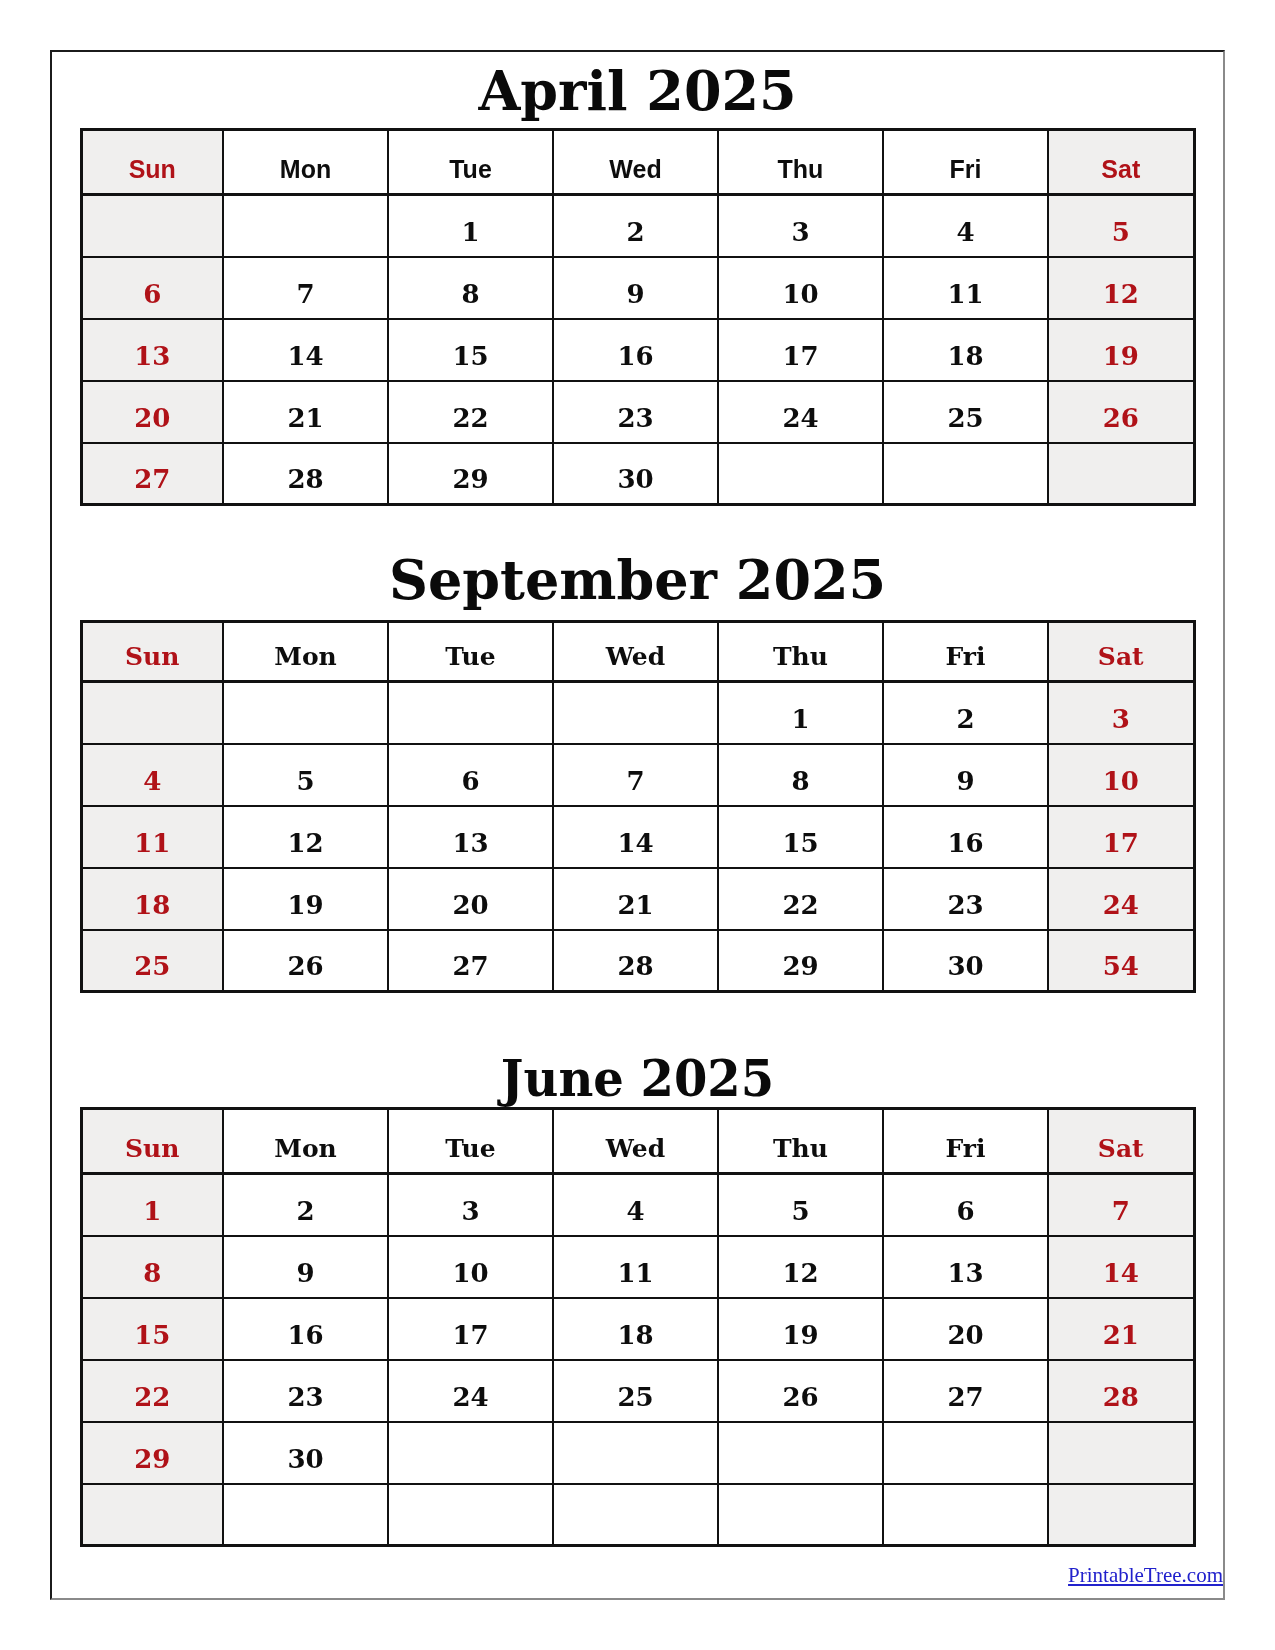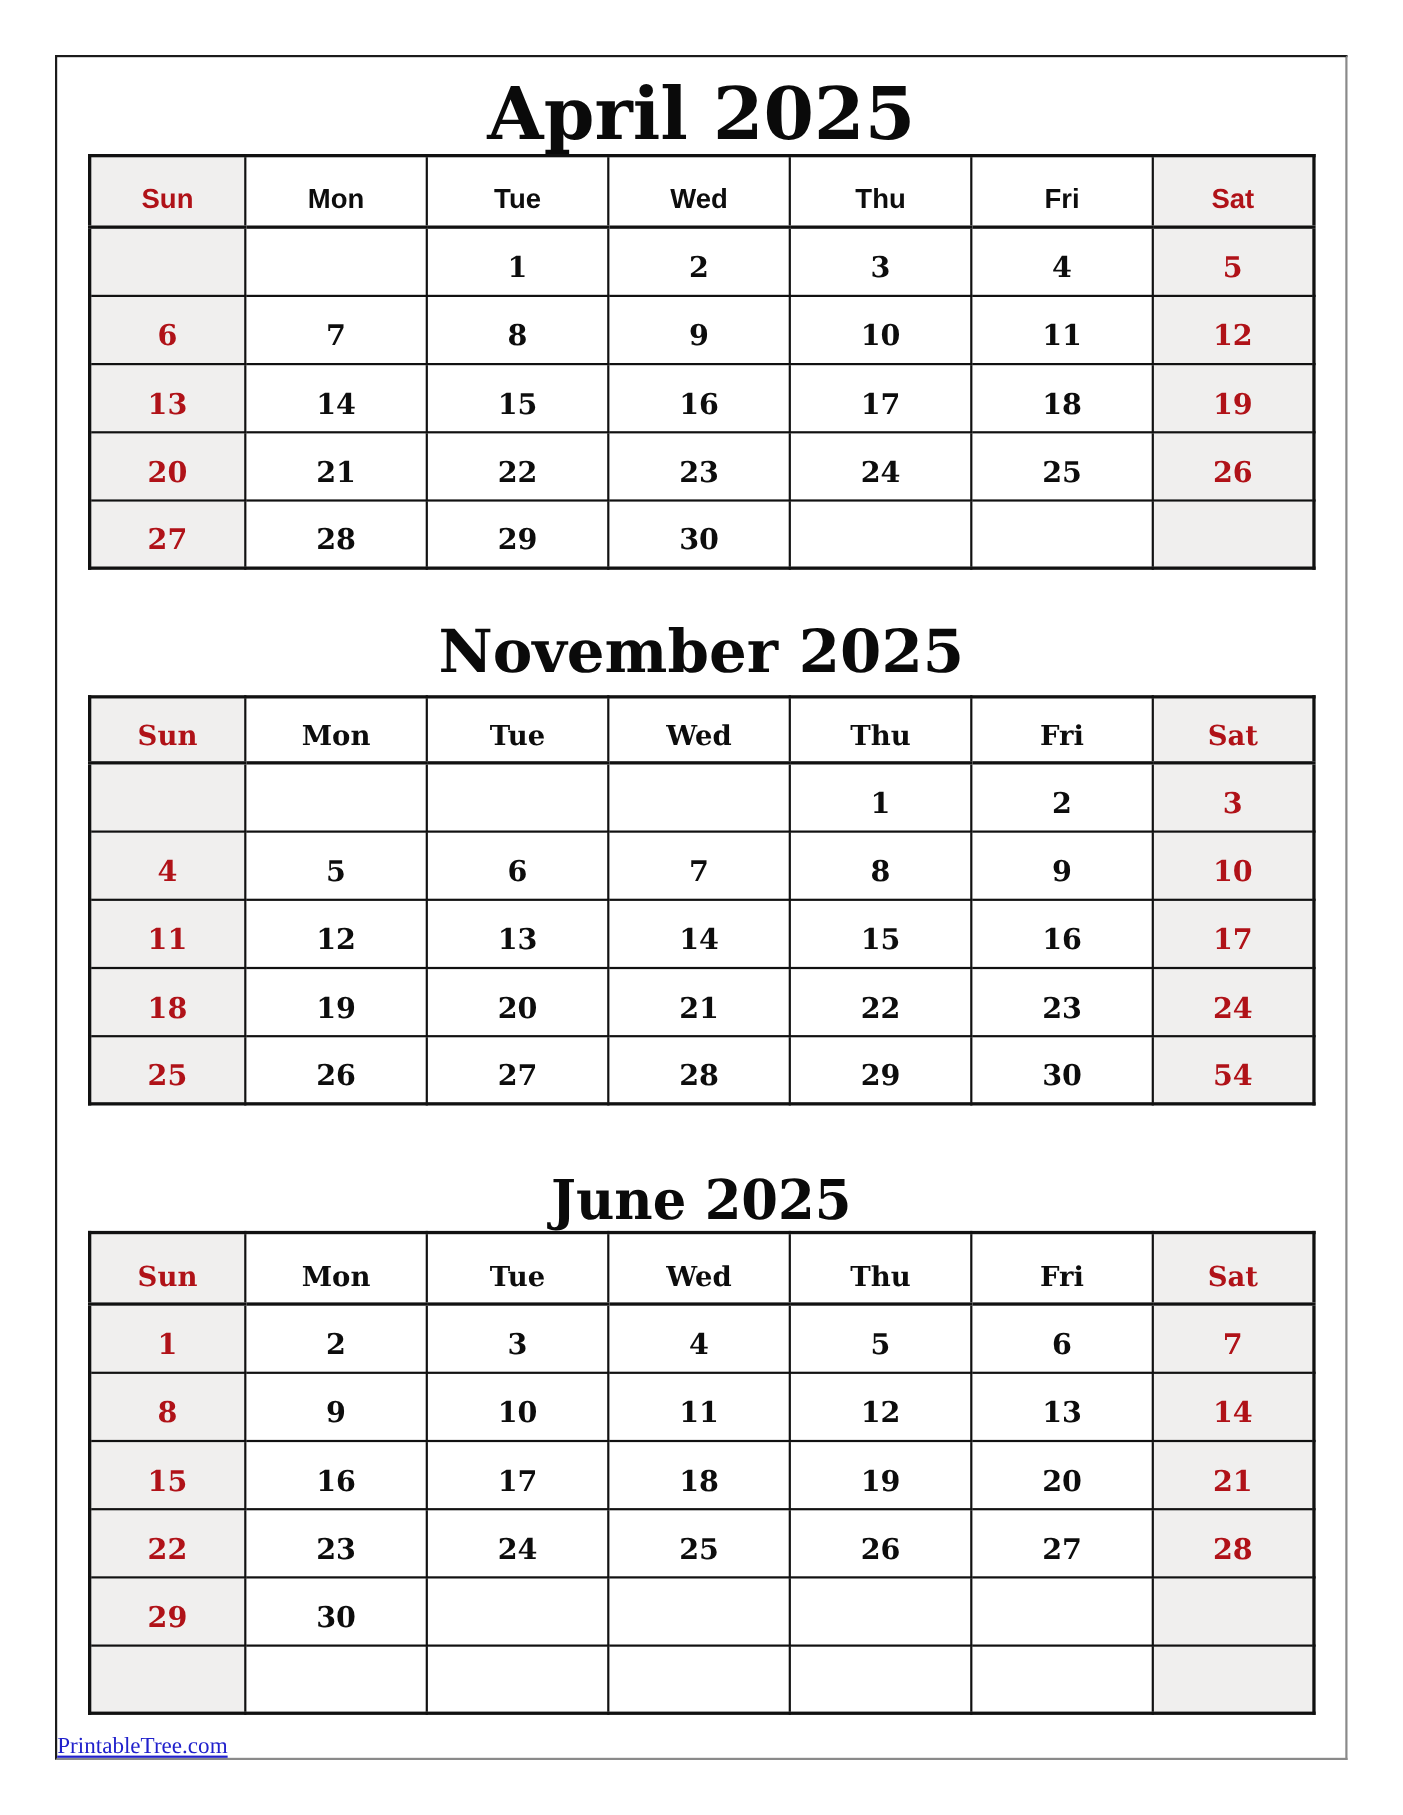--- a/index.html
+++ b/index.html
@@ -20,21 +20,21 @@
     border-bottom-color:#8a8a8a;
   }
   .month-title{
     margin:0;
     text-align:center;
     font-family:"DejaVu Serif", serif;
     font-weight:bold;
     color:#0a0a0a;
     letter-spacing:0px;
   }
-  .t0{margin-top:22px;font-size:66px;line-height:58px;}
+  .t0{margin-top:10px;font-size:54px;line-height:58px;}
   .t1{margin-top:46px;font-size:54px;line-height:56px;}
   .t2{margin-top:60px;font-size:50px;line-height:52px;transform:scaleX(.96);}
   table.cal{
     width:1113px;
     margin:0 auto;
     border-collapse:collapse;
     table-layout:fixed;
     border:3px solid #111111;
   }
   .m0 table.cal{margin-top:8px;}
@@ -64,21 +64,21 @@
     font-weight:bold;
     font-size:26px;
     height:62px;
   }
   table.cal .weekend{
     background:var(--weekend-bg,#f0efee);
     color:var(--weekend-text,#b01218);
   }
   .footer{
     margin-top:16px;
-    text-align:left;
+    text-align:right;
   }
   .footer a{
     font-family:"Liberation Serif", serif;
     font-size:21px;
     color:var(--link-color,#2121cc);
     text-decoration:underline;
     cursor:pointer;
   }
 </style>
 </head>
@@ -153,21 +153,21 @@
                 <td>29</td>
                 <td>30</td>
                 <td></td>
                 <td></td>
                 <td class="weekend"></td>
               </tr>
             </tbody>
           </table>
         </section>
         <section class="month m1">
-          <h2 class="month-title t1">November 2025</h2>
+          <h2 class="month-title t1">September 2025</h2>
           <table class="cal">
             <colgroup>
               <col style="width: 142px;">
               <col style="width: 165px;">
               <col style="width: 165px;">
               <col style="width: 165px;">
               <col style="width: 165px;">
               <col style="width: 165px;">
               <col style="width: 146px;">
             </colgroup>

